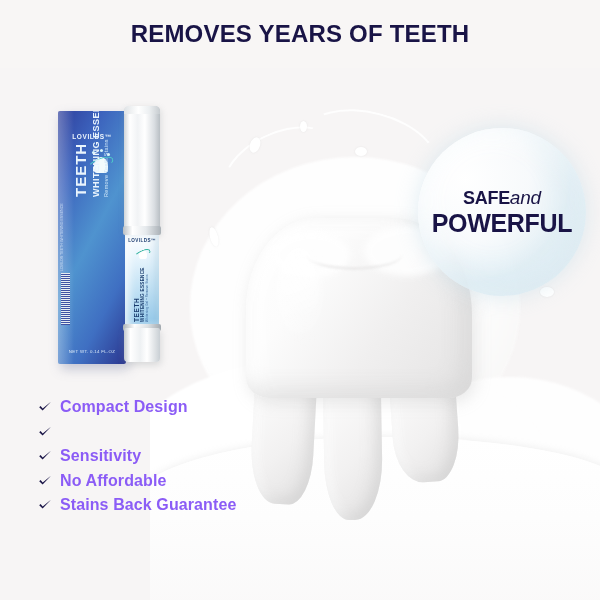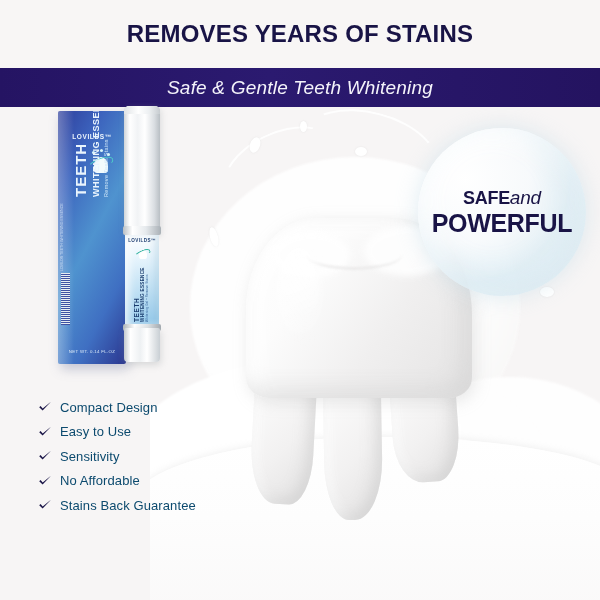--- a/index.html
+++ b/index.html
@@ -285,35 +285,32 @@
   }
   .feature-item {
     display:flex; align-items:center; gap:8px; height:24.5px;
   }
   .check-icon {
     width:14px; height:14px; flex:0 0 14px;
     color:#191446;
   }
   .check-icon svg { display:block; }
   .feature-label {
-    font-size:13px; color:#0c4a6e; letter-spacing:.1px; white-space:nowrap;
+    font-size:16px; color:#8b5cf6; letter-spacing:.1px; white-space:nowrap;font-weight:bold;
   }
 </style>
 </head>
 <body>
 
 <div class="ad">
 
   <div class="headline-band">
-    <div class="headline">REMOVES YEARS OF STAINS</div>
-  </div>
-
-  <div class="tagline-band">
-    <div class="tagline">Safe &amp; Gentle Teeth Whitening</div>
-  </div>
+    <div class="headline">REMOVES YEARS OF TEETH</div>
+  </div>
+
 
   <div class="splash-wrap">
     <div class="splash-blob sb1"></div>
     <div class="splash-blob sb2"></div>
     <div class="splash-blob sb3"></div>
     <div class="splash-tendril st1"></div>
     <div class="splash-tendril st2"></div>
     <div class="splash-tendril st3"></div>
     <div class="splash-drip sd1"></div>
     <div class="splash-drip sd2"></div>
@@ -399,21 +396,20 @@
     </div>
 
 
 
     <div class="feature-item">
       <span class="check-icon">
         <svg width="14" height="14" viewBox="0 0 14 14">
             <path d="M1.2 7.2 L4.6 10.6 L12.8 1.9 L11.4 3.0 L4.7 8.4 L2.6 6.0 Z" fill="#191446"></path>
           </svg>
       </span>
-      <span class="feature-label">Easy to Use</span>
     </div>
 
     <div class="feature-item">
       <span class="check-icon">
         <svg width="14" height="14" viewBox="0 0 14 14">
             <path d="M1.2 7.2 L4.6 10.6 L12.8 1.9 L11.4 3.0 L4.7 8.4 L2.6 6.0 Z" fill="#191446"></path>
           </svg>
       </span>
       <span class="feature-label">Sensitivity</span>
     </div>

